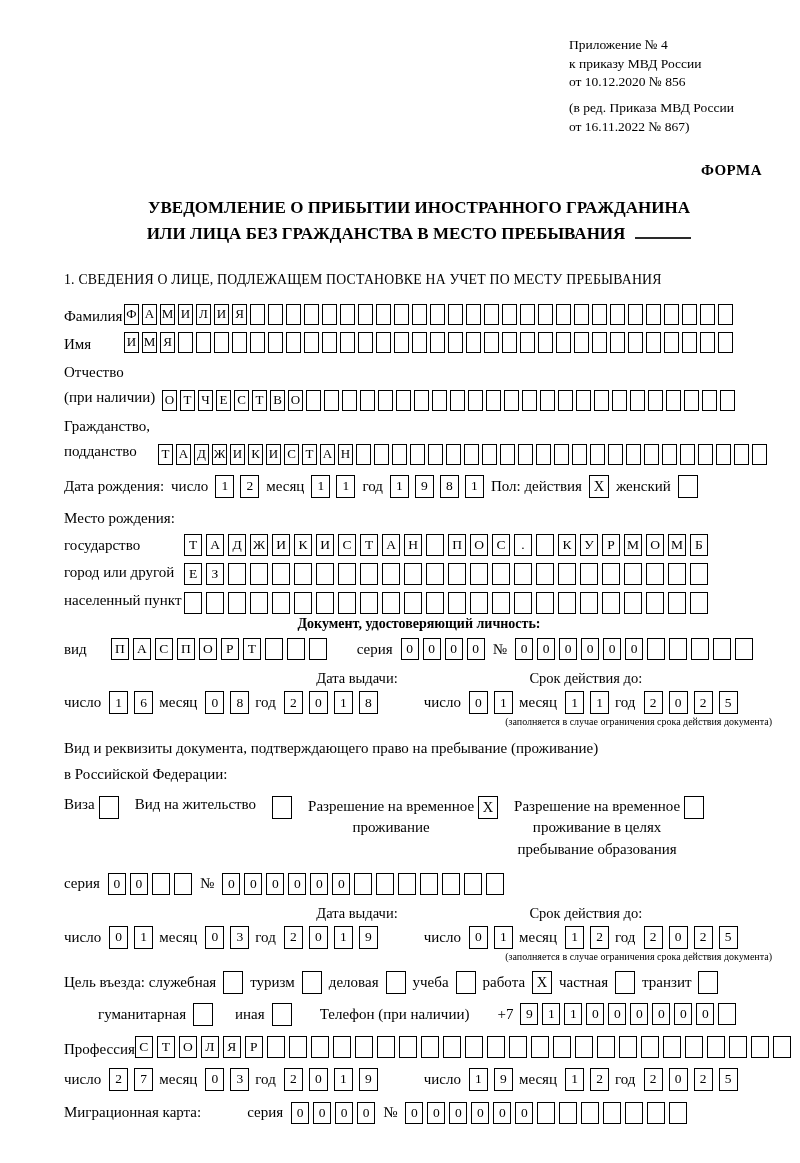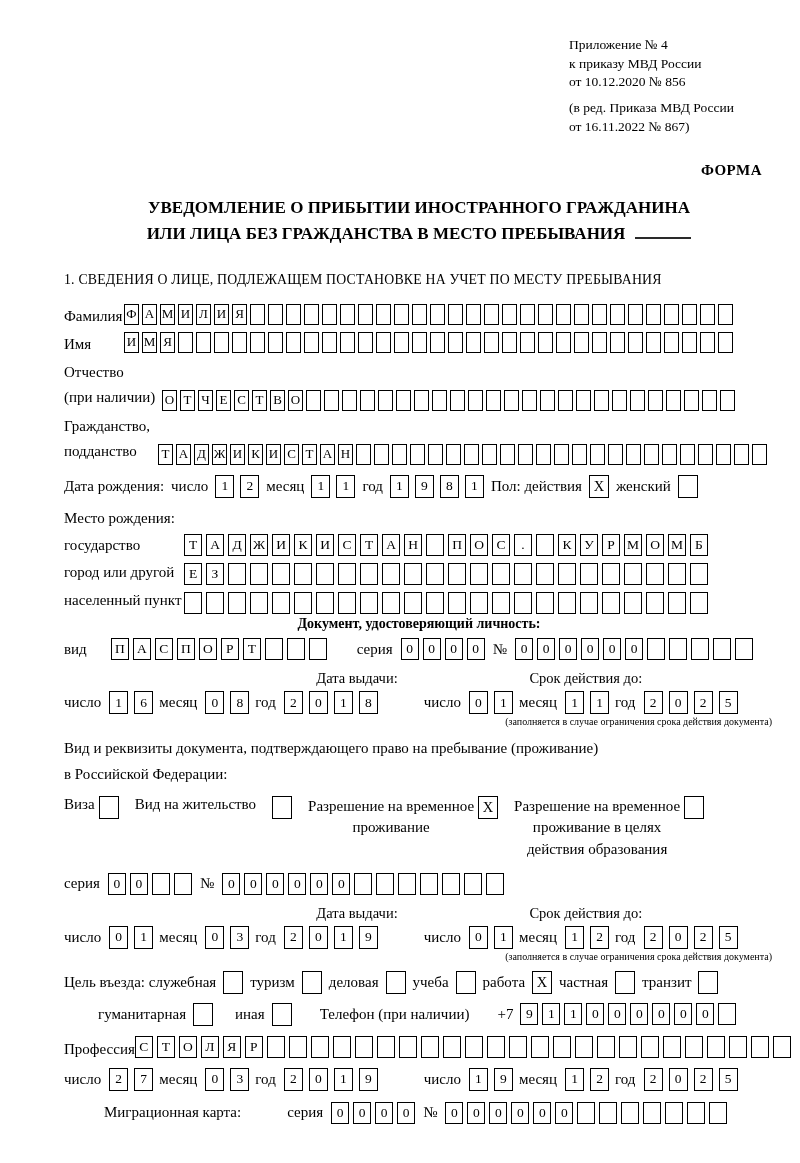--- a/index.html
+++ b/index.html
@@ -470,21 +470,21 @@
     <span class="gap8"></span>
     <span class="opt-label">
       <div>Разрешение на временное</div>
       <div>проживание</div>
     </span>
     <span class="checkbox">X</span>
     <span class="gap8"></span>
     <span class="opt-label">
       <div>Разрешение на временное</div>
       <div>проживание в целях</div>
-      <div>действия образования</div>
+      <div>пребывание образования</div>
     </span>
     <span class="checkbox"></span>
   </div>
 
   <div class="frow" style="align-items:center; gap:8px; margin-top:12px;">
     <span class="lbl">серия</span>
     <span class="cells md">
         <span class="cell">0</span>
         <span class="cell">0</span>
         <span class="cell"></span>
@@ -669,21 +669,21 @@
         <span class="cells dt">
             <span class="cell">2</span>
             <span class="cell">0</span>
             <span class="cell">2</span>
             <span class="cell">5</span>
           </span>
       </div>
     </div>
   </div>
 
-  <div class="frow" style="align-items:center; gap:8px; margin-top:11px;margin-left:40px;">
+  <div class="frow" style="align-items:center; gap:8px; margin-top:11px;">
     <span class="lbl">Миграционная карта:</span>
     <span style="width:30px; flex-shrink:0;"></span>
     <span class="lbl">серия</span>
     <span class="cells md">
         <span class="cell">0</span>
         <span class="cell">0</span>
         <span class="cell">0</span>
         <span class="cell">0</span>
       </span>
     <span class="lbl">№</span>

